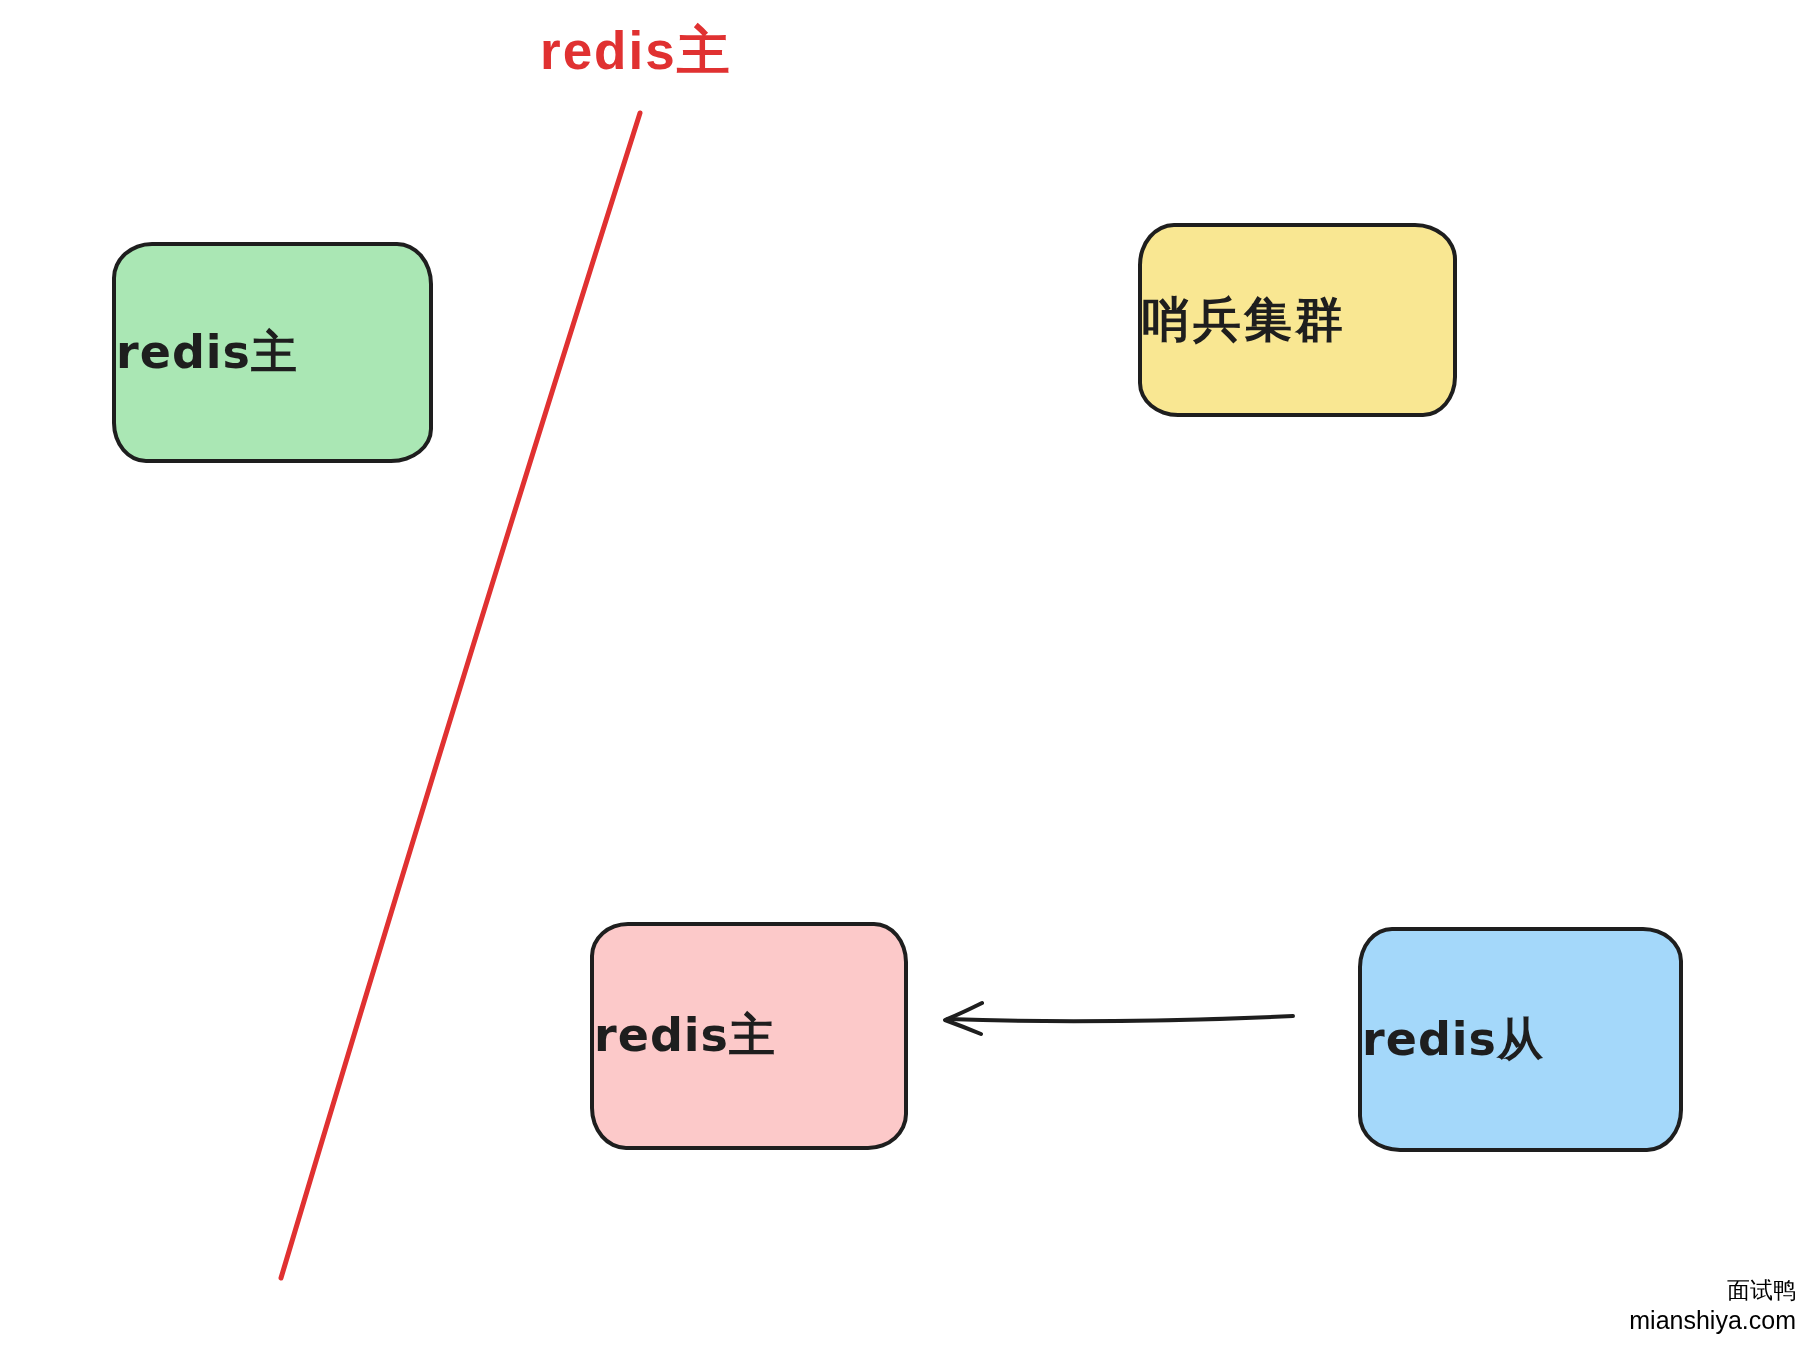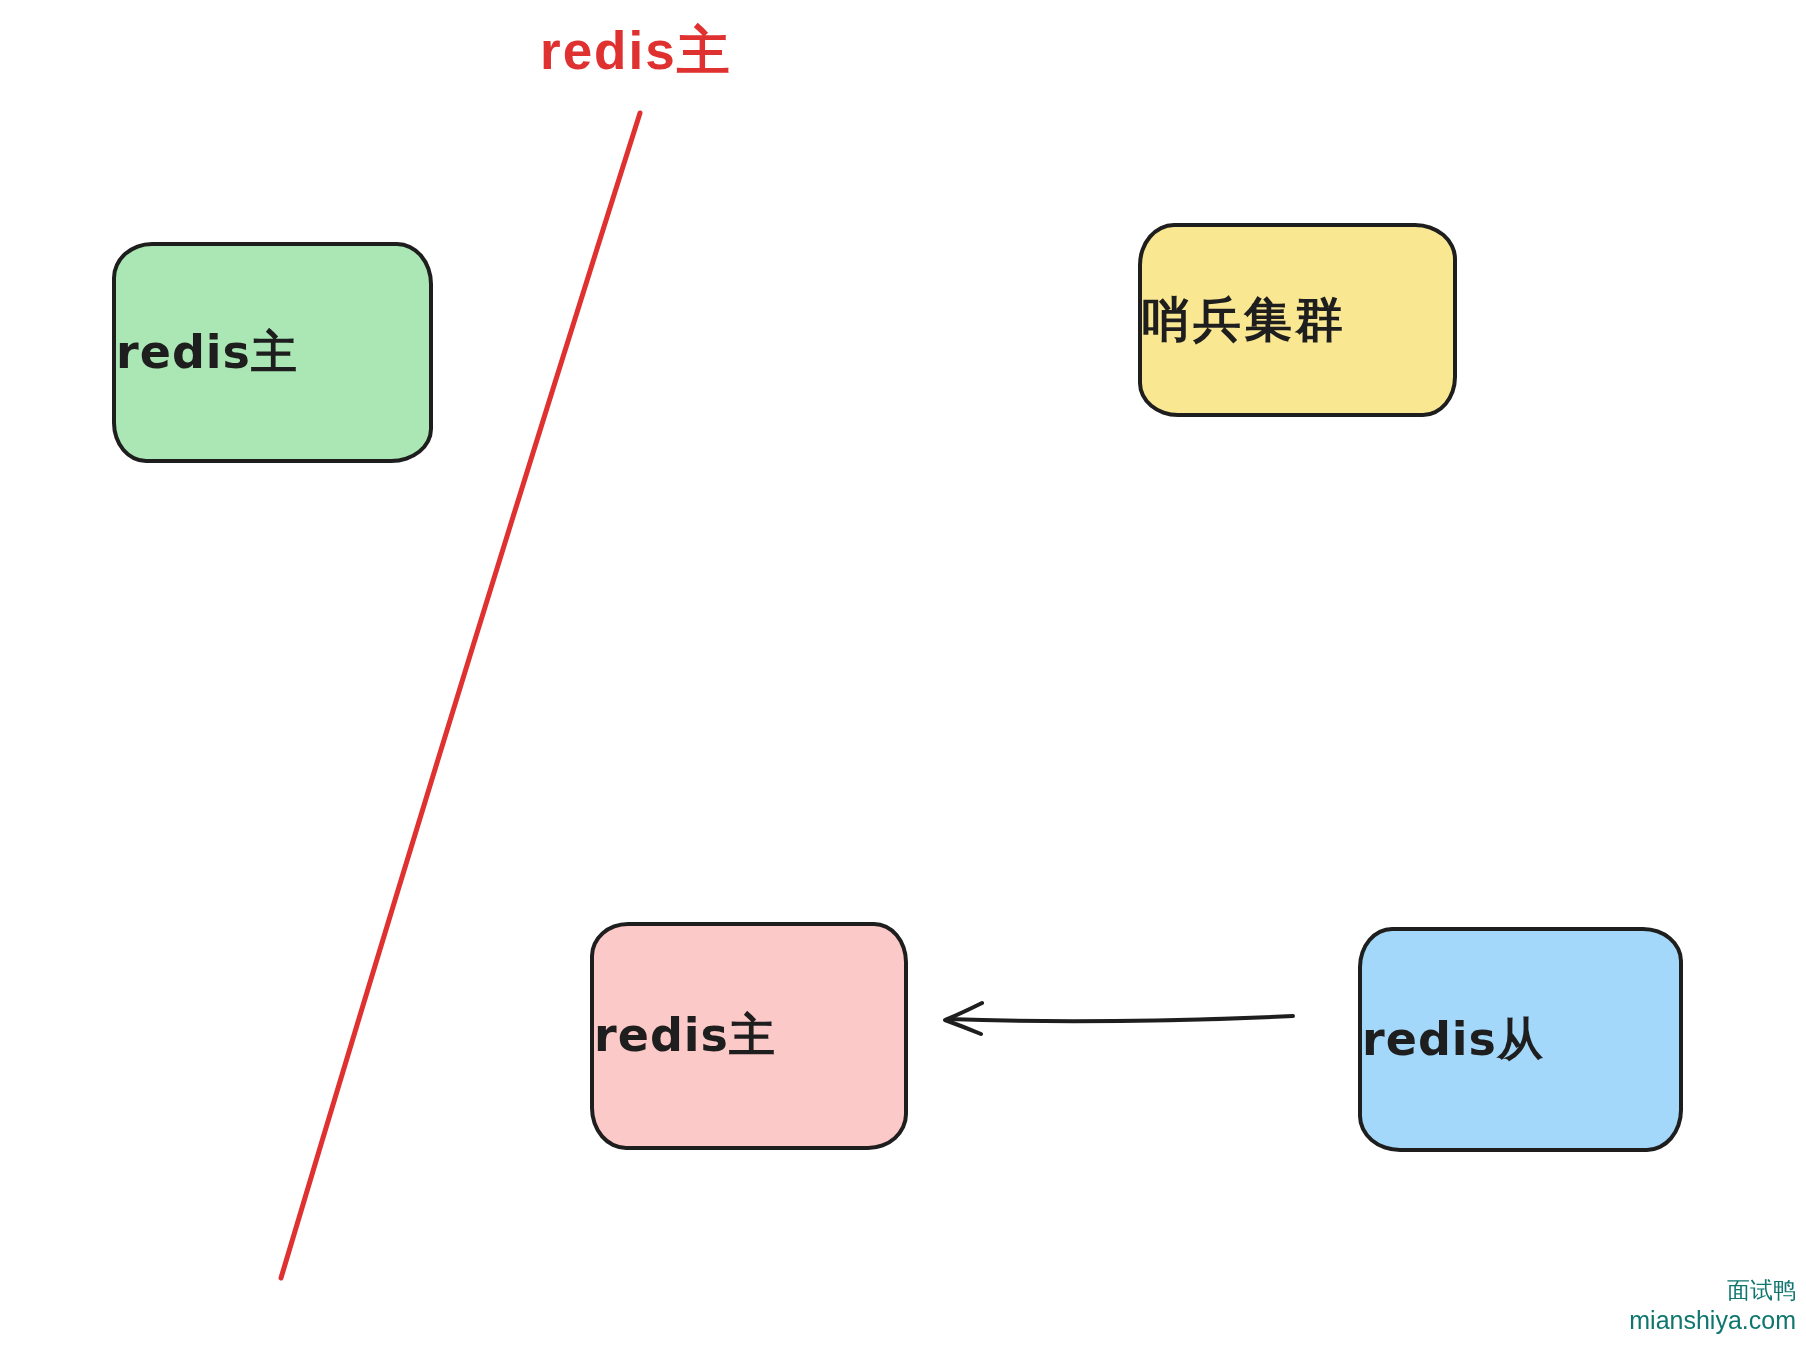--- a/index.html
+++ b/index.html
@@ -90,21 +90,21 @@
     width: 325px;
     height: 225px;
     background: #a4d8fa;
     border-radius: 34px 40px 36px 42px / 40px 34px 42px 36px;
   }
   .watermark {
     position: absolute;
     right: 10px;
     bottom: 10px;
     text-align: right;
-    color: #0f766e;
+    color: #000000;
     text-shadow: 1px 1px 0 #ffffff;
     line-height: 1.25;
     font-family: "Liberation Sans", sans-serif;
   }
   .watermark .brand { font-size: 23px; }
   .watermark .url   { font-size: 25px; }
 </style>
 </head>
 <body>
 

